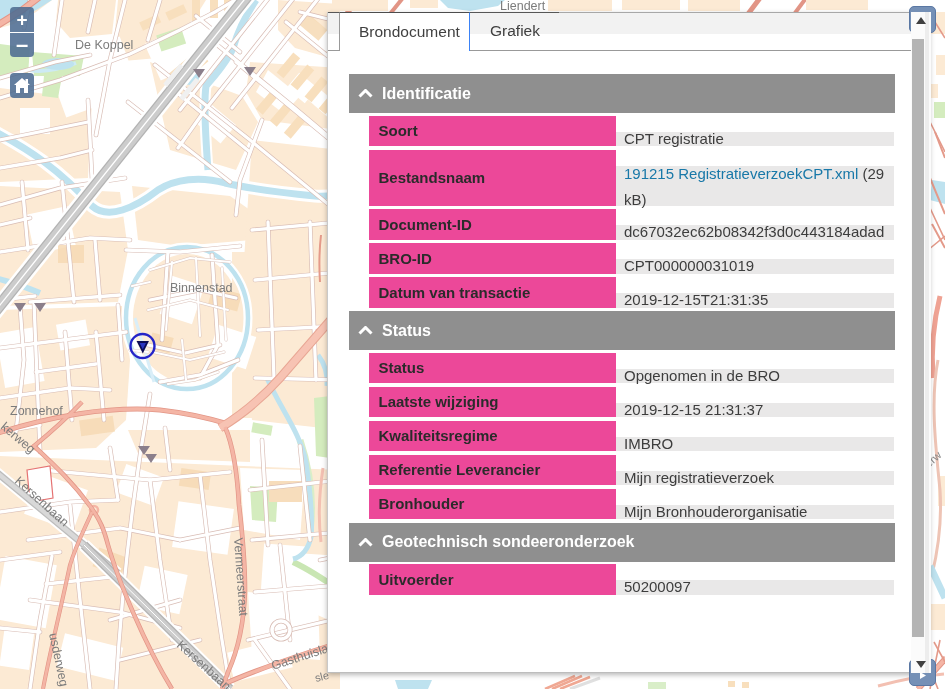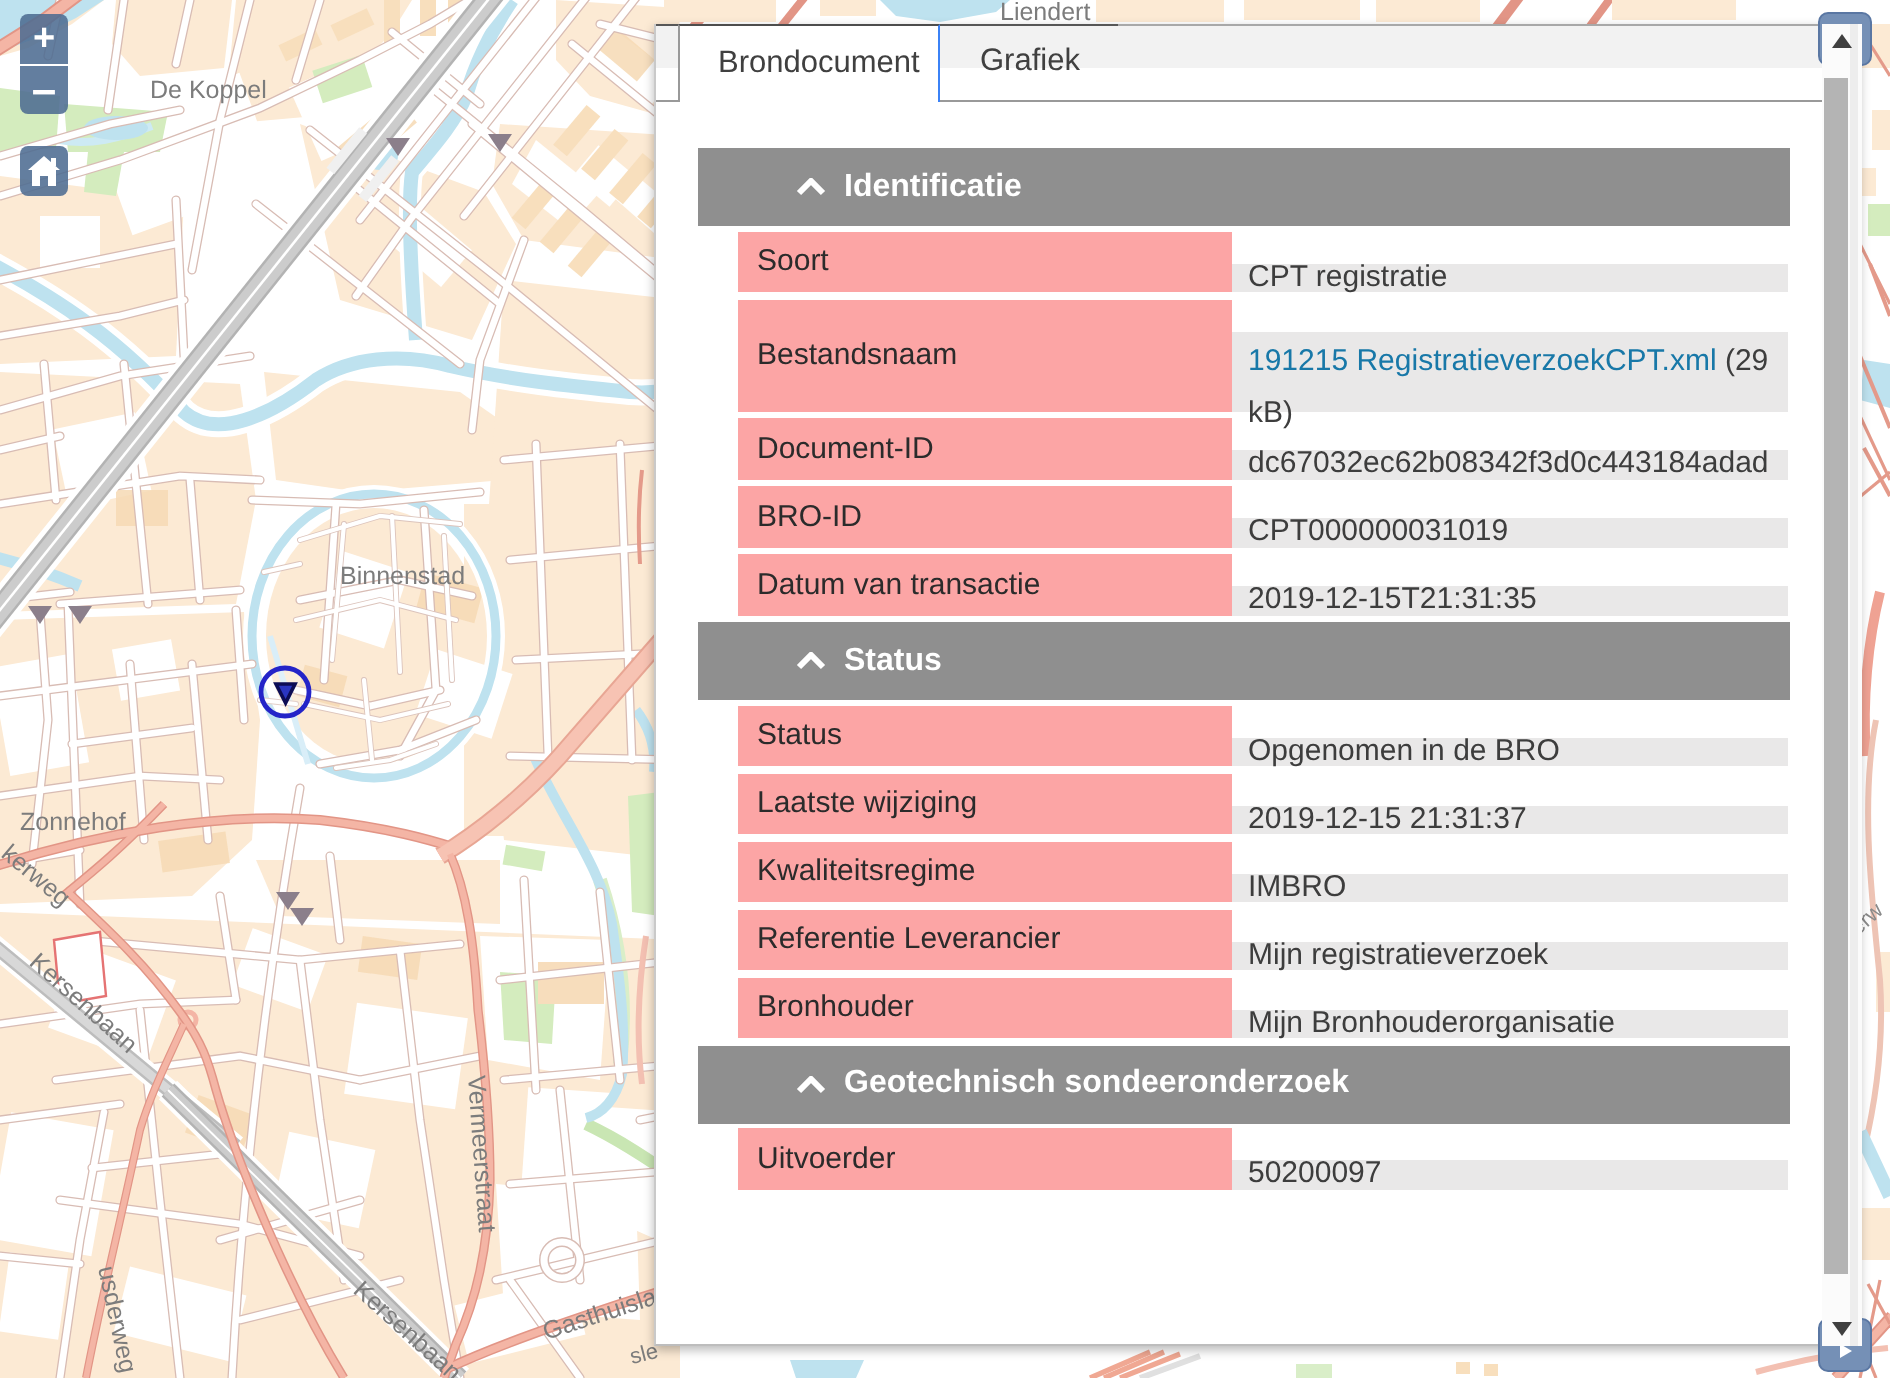--- a/index.html
+++ b/index.html
@@ -22,30 +22,30 @@
   #tabbar .lt{position:absolute;left:231px;right:0;top:0;height:1px;background:#a8a8a8;}
   #tabbar .underline{position:absolute;left:0;top:38px;width:100%;height:1px;background:#999;}
   #tab1{position:absolute;left:11px;top:0;width:131px;height:39px;background:#fff;
      border-left:1px solid #999;border-right:1px solid #3b82f6;border-top:1px solid #4d4d4d;
      box-sizing:border-box;z-index:2;
      font-size:15.5px;color:#404040;line-height:37px;padding-left:19px;}
   #tab2{position:absolute;left:162px;top:0;font-size:15.5px;color:#404040;line-height:38px;}
   
   #content{position:absolute;left:21px;top:62px;width:545.5px;}
   .sechead{height:39px;background:#8f8f8f;color:#fff;font-weight:bold;font-size:16px;
-     margin-bottom:2.5px;display:flex;align-items:center;padding-left:40px;}
+     margin-bottom:2.5px;display:flex;align-items:center;}
   .sechead svg{margin-left:9px;margin-right:9px;}
   .row{margin-left:19.5px;display:flex;margin-bottom:3.5px;}
-  .row .lbl{width:247px;background:#fca5a5;font-weight:normal;color:#2b2b2b;font-size:15px;
+  .row .lbl{width:247px;background:#ec4899;font-weight:bold;color:#2b2b2b;font-size:15px;
      display:flex;align-items:center;padding-left:10px;box-sizing:border-box;}
   .row .val{width:278.5px;background:#e9e8e8;color:#3d3d3d;font-size:15px;
      display:flex;align-items:center;padding-left:8.5px;box-sizing:border-box;line-height:26px;margin-top:16px;}
   .row.h1{height:30.5px;}
   .row.h2{height:56px;}
-  .row.h2 .val{align-items:flex-start;padding-top:2px;}
+  .row.h2 .val{align-items:center;padding-top:2px;}
   a.lnk{color:#1878a8;text-decoration:none;}
   
   #sbar{position:absolute;left:583px;top:0;width:20px;height:661px;background:#fbfbfb;z-index:5;}
   #sbar .gut{position:absolute;left:14px;top:0;width:4px;height:100%;background:#ededed;}
   #sbtn-up{position:absolute;left:3px;top:5px;width:0;height:0;
      border-left:5px solid transparent;border-right:5px solid transparent;border-bottom:7px solid #404040;margin-left:2px;}
   #sbtn-dn{position:absolute;left:3px;bottom:5px;width:0;height:0;
      border-left:5px solid transparent;border-right:5px solid transparent;border-top:7px solid #404040;margin-left:2px;}
   #sthumb{position:absolute;left:1px;top:27px;width:12px;height:598px;background:#b4b4b4;}
   .bluebtn{position:absolute;width:25px;height:25px;background:#7590b6;border:1px solid #5a77a3;

